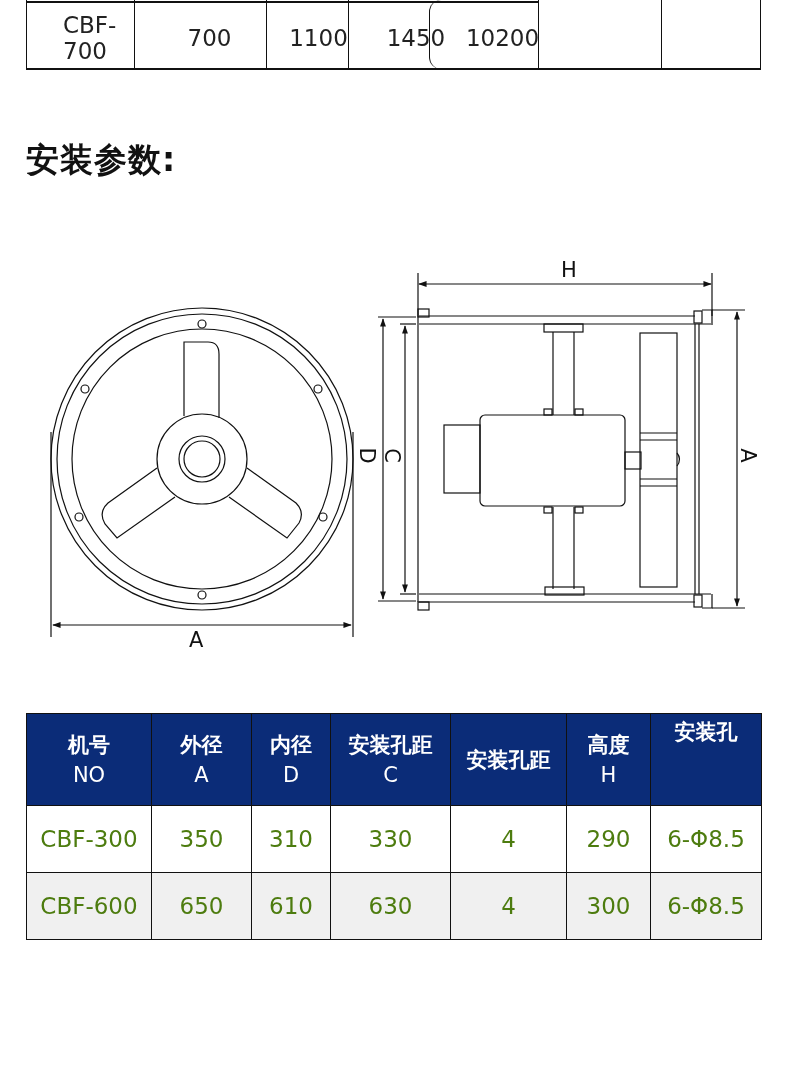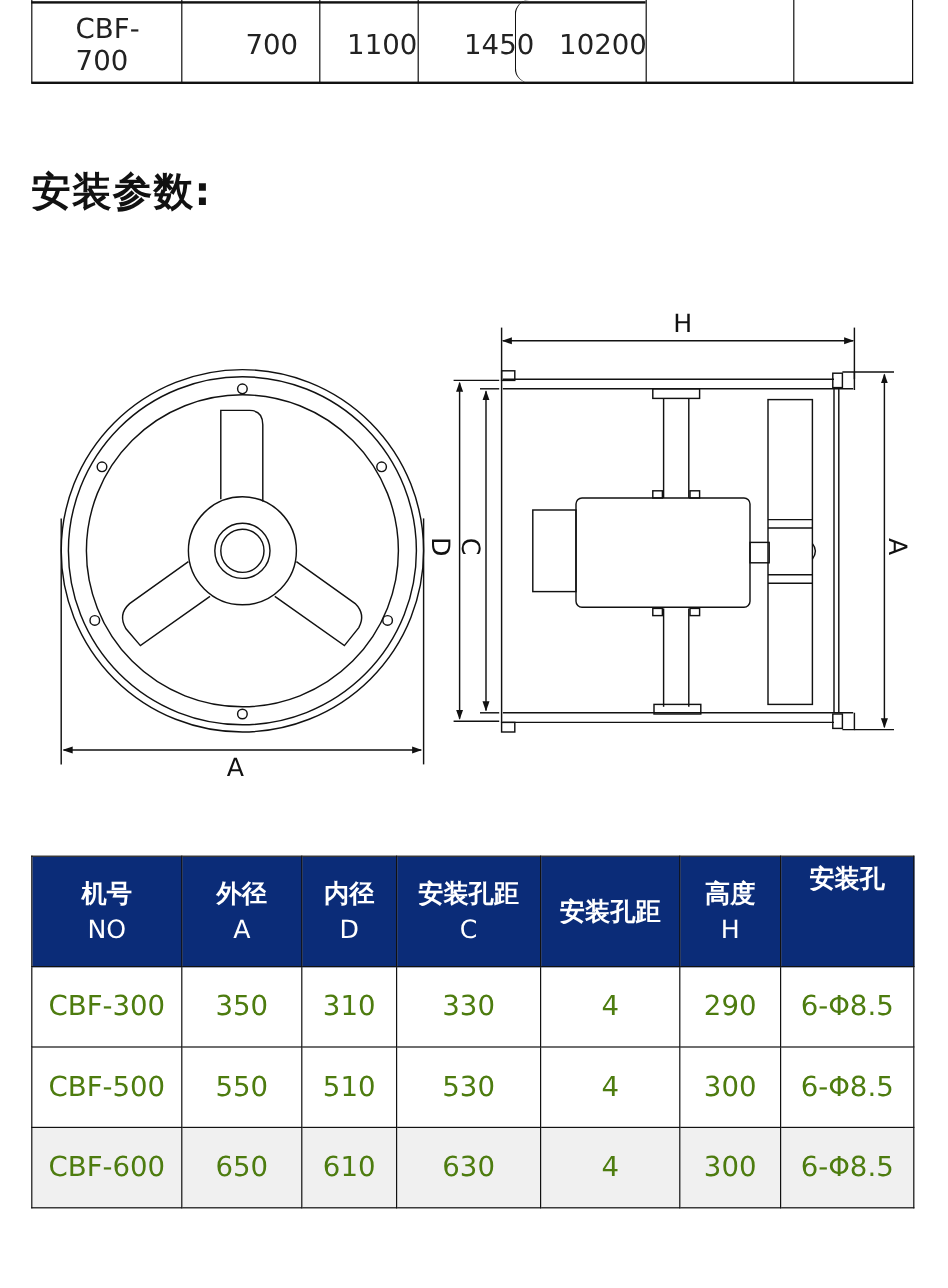--- a/index.html
+++ b/index.html
@@ -31,21 +31,21 @@
   .spec-table td { height: 66px; font-size: 23px; color: #4d7c0f; }
   .spec-table tr.alt td { background: #f0f0f0; }
   .spec-table th .en { font-weight: normal; }
 </style>
 </head>
 <body>
 
 <div class="top-table">
   <div class="top-line"></div>
   <div class="cell" style="left:0;width:126px;">CBF-700</div>
-  <div class="cell" style="left:125px;width:114px;">700</div>
+  <div class="cell" style="left:108px;width:114px;">700</div>
   <div class="cell" style="left:240px;width:68px;">1100</div>
   <div class="cell" style="left:322px;width:99px;">1450</div>
   <div class="cell" style="left:403px;width:110px;border-radius:12px;">10200</div>
   <div class="cell" style="left:512px;width:124px;"></div>
   <div class="cell" style="left:635px;width:100px;"></div>
   <div class="right-line"></div>
   <div class="bottom-line"></div>
 </div>
 
 <h2 class="section-title">安装参数:</h2>
@@ -190,29 +190,20 @@
   <tbody>
     <tr>
       <td>CBF-300</td>
       <td>350</td>
       <td>310</td>
       <td>330</td>
       <td>4</td>
       <td>290</td>
       <td>6-Φ8.5</td>
     </tr>
-    <tr>
-      <td>CBF-500</td>
-      <td>550</td>
-      <td>510</td>
-      <td>530</td>
-      <td>4</td>
-      <td>300</td>
-      <td>6-Φ8.5</td>
-    </tr>
     <tr class="alt">
       <td>CBF-600</td>
       <td>650</td>
       <td>610</td>
       <td>630</td>
       <td>4</td>
       <td>300</td>
       <td>6-Φ8.5</td>
     </tr>
   </tbody>

